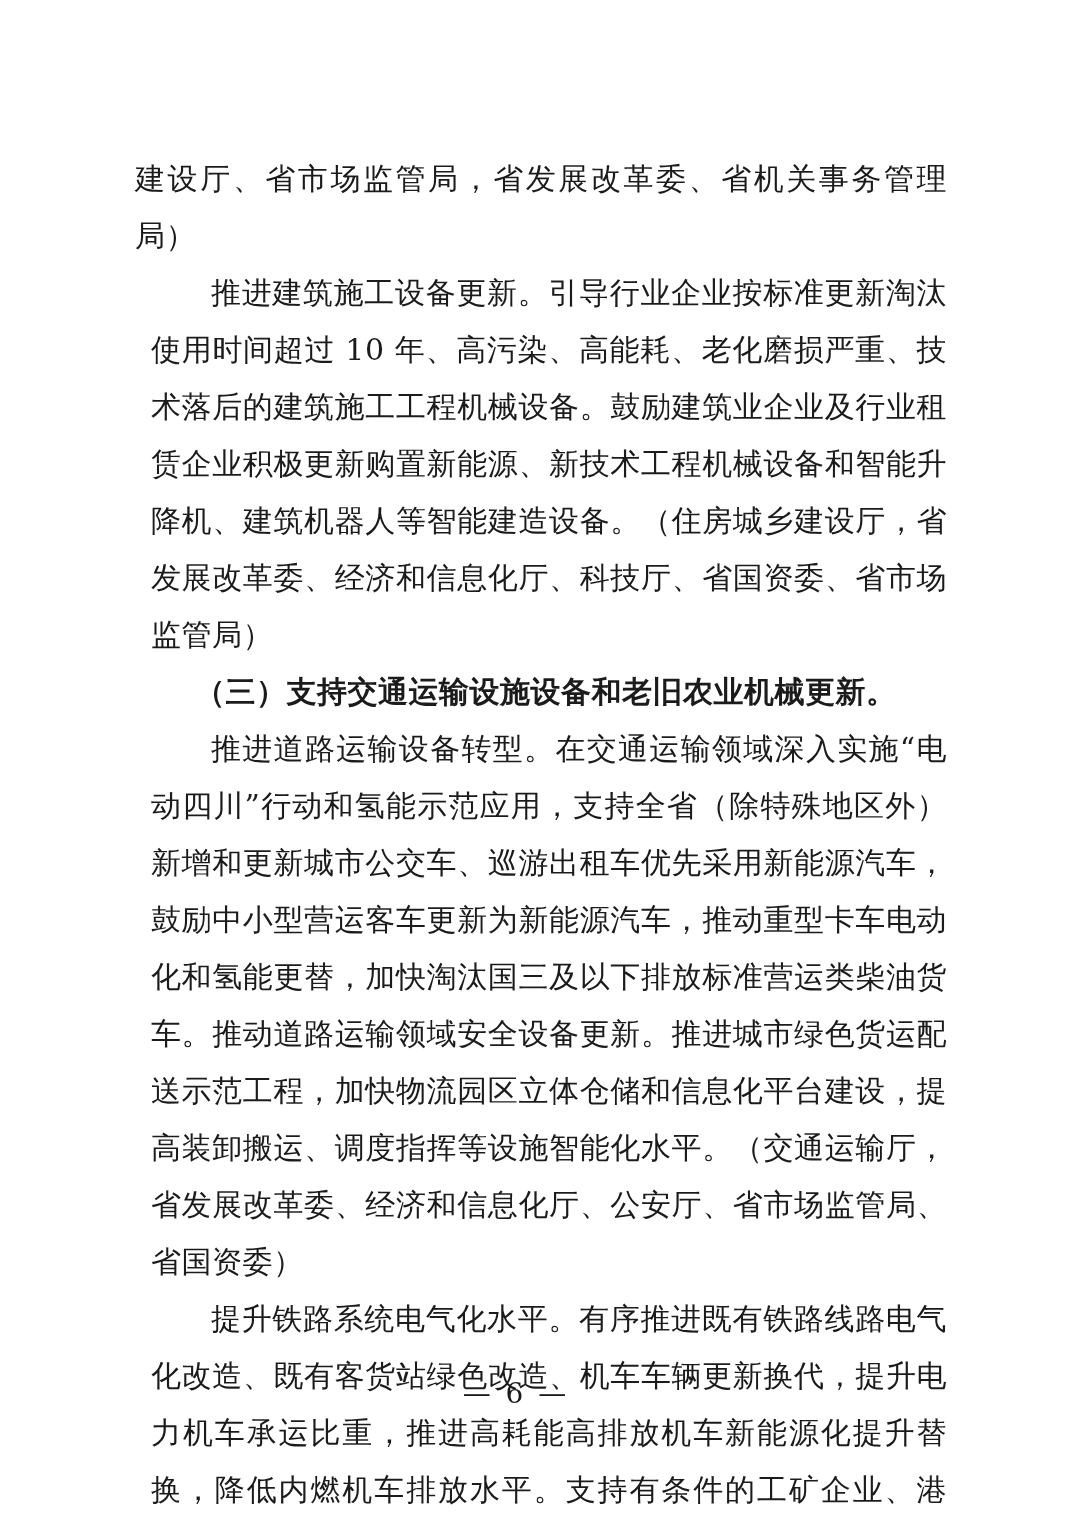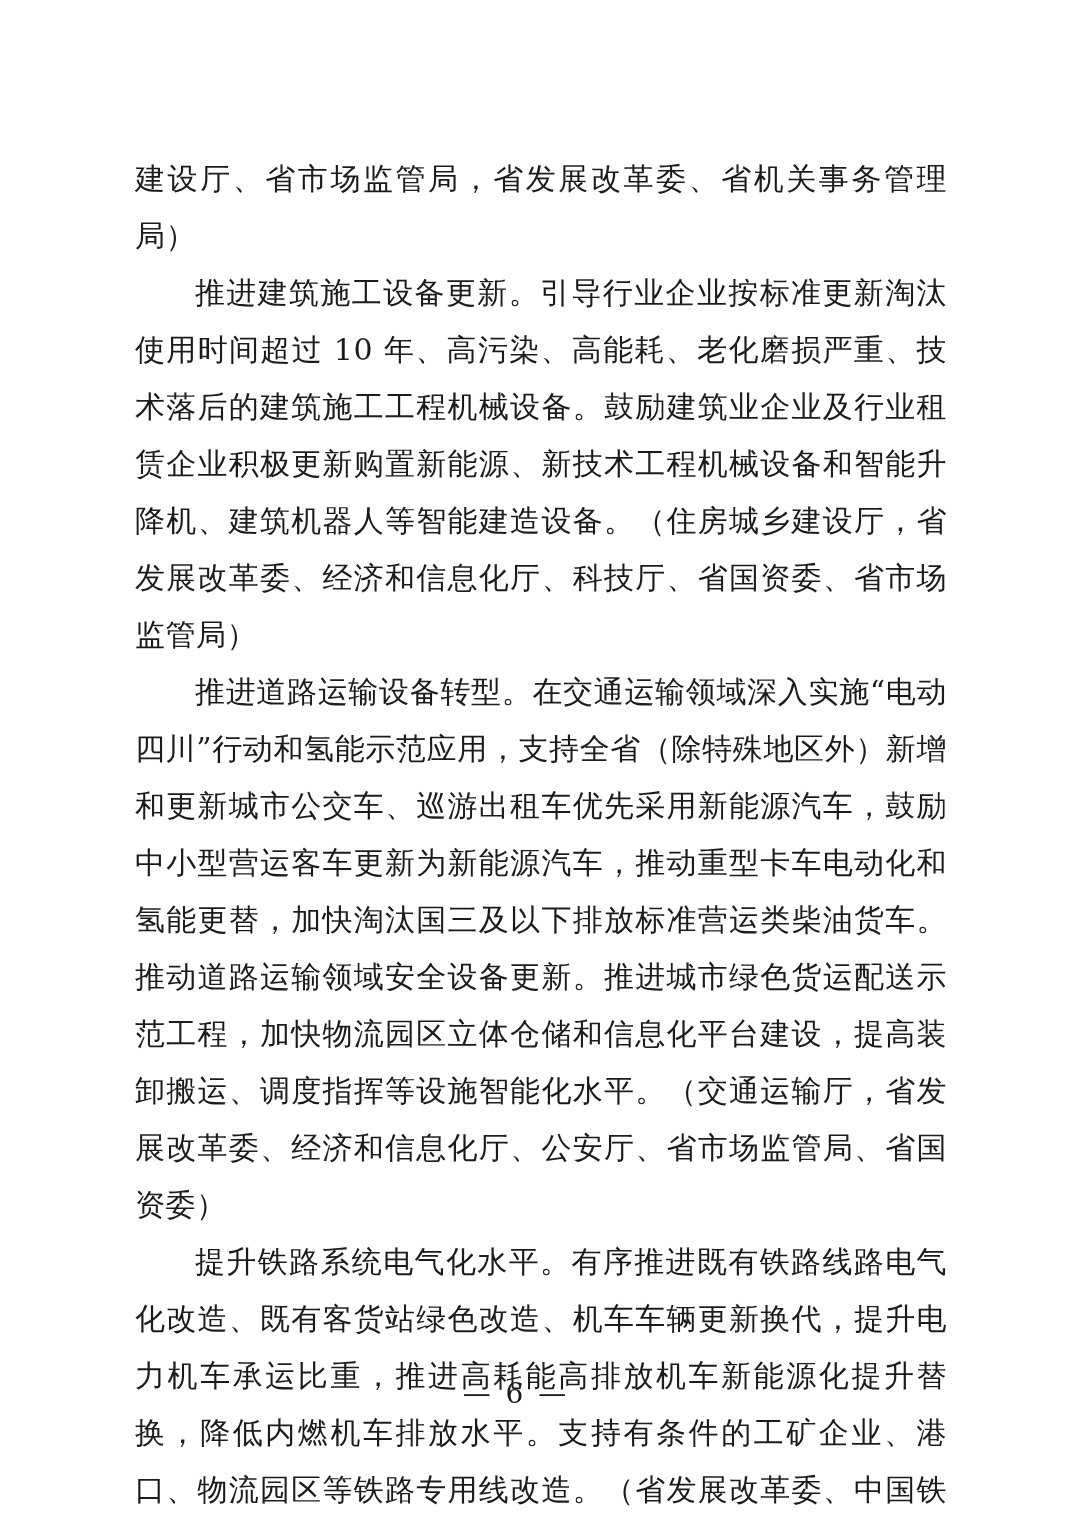--- a/index.html
+++ b/index.html
@@ -34,20 +34,21 @@
     margin: 0;
     font-size: 30px;
     line-height: 57px;
     letter-spacing: 0.5px;
     text-align: justify;
     text-justify: inter-character;
     color: #1b1b1b;
   }
   p.indent {
     text-indent: 60px;
+    margin-left: 16px;
   }
   p.heading {
     text-indent: 60px;
     font-weight: bold;
     font-family: "DejaVu Serif", "Liberation Serif", serif;
   }
   .page-number {
     position: absolute;
     left: 0;
     right: 0;
@@ -59,17 +60,18 @@
     font-family: "DejaVu Serif", "Liberation Serif", serif;
   }
 </style>
 </head>
 <body>
 
 <div class="page">
   <div class="doc-body">
     <p class="flush">建设厅、省市场监管局，省发展改革委、省机关事务管理局）</p>
     <p class="indent">推进建筑施工设备更新。引导行业企业按标准更新淘汰使用时间超过 10 年、高污染、高能耗、老化磨损严重、技术落后的建筑施工工程机械设备。鼓励建筑业企业及行业租赁企业积极更新购置新能源、新技术工程机械设备和智能升降机、建筑机器人等智能建造设备。（住房城乡建设厅，省发展改革委、经济和信息化厅、科技厅、省国资委、省市场监管局）</p>
+    <p class="heading">（三）支持交通运输设施设备和老旧农业机械更新。</p>
     <p class="indent">推进道路运输设备转型。在交通运输领域深入实施“电动四川”行动和氢能示范应用，支持全省（除特殊地区外）新增和更新城市公交车、巡游出租车优先采用新能源汽车，鼓励中小型营运客车更新为新能源汽车，推动重型卡车电动化和氢能更替，加快淘汰国三及以下排放标准营运类柴油货车。推动道路运输领域安全设备更新。推进城市绿色货运配送示范工程，加快物流园区立体仓储和信息化平台建设，提高装卸搬运、调度指挥等设施智能化水平。（交通运输厅，省发展改革委、经济和信息化厅、公安厅、省市场监管局、省国资委）</p>
     <p class="indent">提升铁路系统电气化水平。有序推进既有铁路线路电气化改造、既有客货站绿色改造、机车车辆更新换代，提升电力机车承运比重，推进高耗能高排放机车新能源化提升替换，降低内燃机车排放水平。支持有条件的工矿企业、港口、物流园区等铁路专用线改造。（省发展改革委、中国铁路成都局集团按职责分工负责）</p>
   </div>
   <div class="page-number">— 6 —</div>
 </div>
 
 </body></html>

